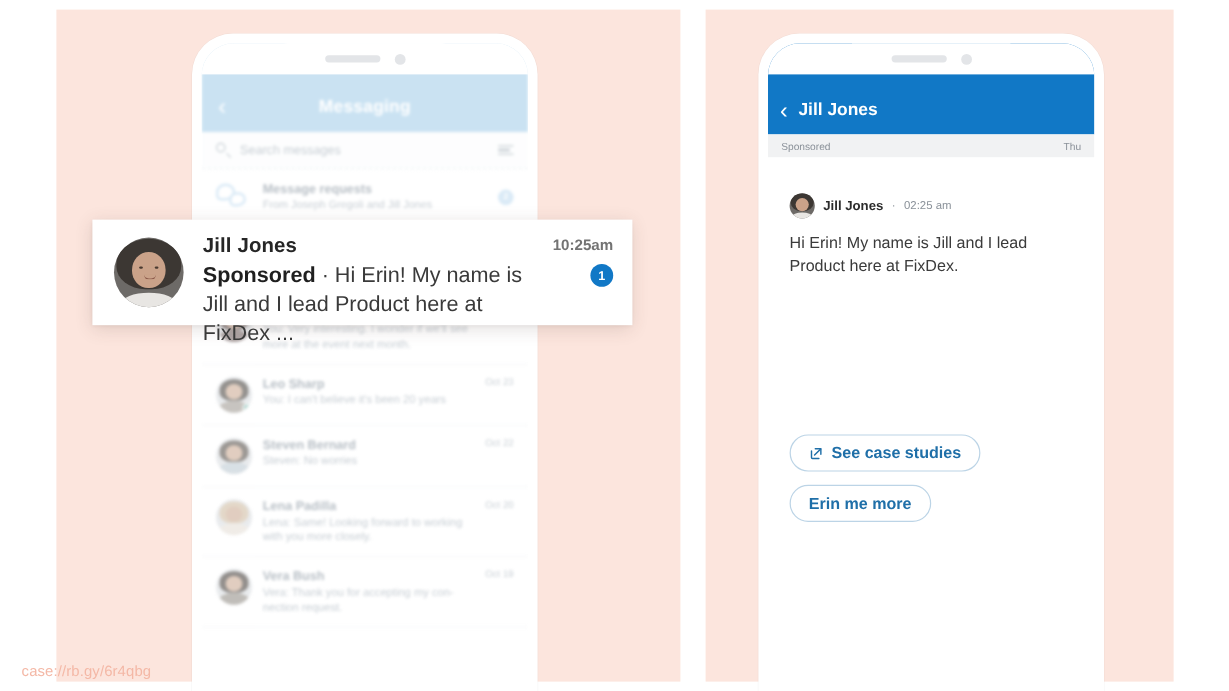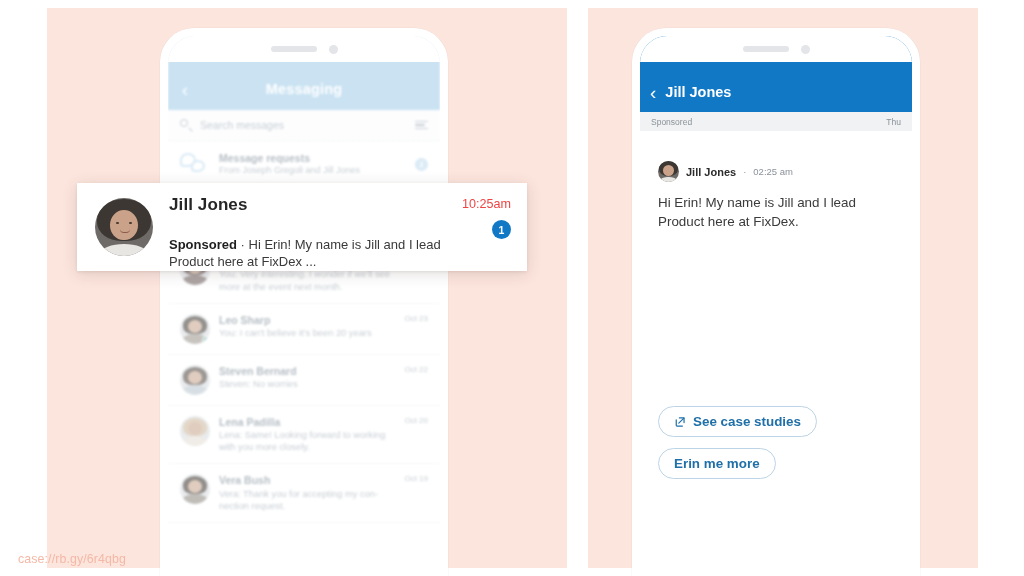--- a/index.html
+++ b/index.html
@@ -143,24 +143,24 @@
     overflow: hidden; position: relative; background: #6d6a67; margin-top: 3px;
   }
   .notif-av .nhair { position:absolute; left:2px; right:2px; top:1px; height:42px; border-radius:50% 50% 45% 45%; background:#3c3733; }
   .notif-av .nface { position:absolute; left:15px; right:15px; top:12px; height:30px; border-radius:50% 50% 48% 48%; background:#caa289; }
   .notif-av .neyeL, .notif-av .neyeR { position:absolute; width:3px; height:2px; border-radius:2px; background:#4a3a30; top:24px; }
   .notif-av .neyeL { left:21px; } .notif-av .neyeR { right:21px; }
   .notif-av .nsmile { position:absolute; left:25px; width:10px; height:4px; border-bottom:1.6px solid #8c5a4a; border-radius:0 0 9px 9px; top:31px; }
   .notif-av .nbody { position:absolute; left:6px; right:6px; bottom:-6px; height:18px; border-radius:50% 50% 0 0; background:#e8e6e3; }
   .notif-main { flex: 1 1 auto; min-width: 0; }
   .notif-name { font-size: 17px; font-weight: 700; color: #262626; letter-spacing: .1px; }
-  .notif-line { font-size: 13px; color: #3a3a3a; line-height: 1.32; margin-top: 21px; }
+  .notif-line { font-size: 18px; color: #3a3a3a; line-height: 1.32; margin-top: 3px; }
   .notif-line .sp { font-weight: 700; color: #1f1f1f; }
   .notif-right { flex: 0 0 auto; text-align: right; padding-top: 2px; }
-  .notif-time { font-size: 12.6px; color: #ef4444; font-weight: 400; }
+  .notif-time { font-size: 12.6px; color: #737373; font-weight: 700; }
   .notif-badge {
     margin: 9px 0 0 auto; width: 19px; height: 19px; border-radius: 50%;
     background: #1178c6; color: #fff; font-size: 10.5px; font-weight: 700;
     display: flex; align-items: center; justify-content: center;
   }
 
   
   .r-header {
     position: absolute; top: 0; left: 0; right: 0; height: 76px;
     background: #1178c6;
@@ -194,21 +194,21 @@
   .r-msg-av .nface { position:absolute; left:5px; right:5px; top:4px; height:11px; border-radius:50%; background:#caa289; }
   .r-msg-av .nbody { position:absolute; left:2px; right:2px; bottom:-2px; height:7px; border-radius:50% 50% 0 0; background:#e8e6e3; }
   .r-msg-name { font-size: 11px; font-weight: 700; color: #2b2b2b; }
   .r-msg-time { font-size: 9.5px; color: #8a9199; }
   .r-para {
     font-size: 13.4px; line-height: 1.42; color: #3b3b3b; margin-top: 11px;
   }
   .r-para.second { margin-top: 17px; }
   .r-para b { font-weight: 700; color: #1f1f1f; }
 
-  .cta-wrap { position: absolute; top: 326px; left: 18px; right: 18px; margin-top: 44px; }
+  .cta-wrap { position: absolute; top: 326px; left: 18px; right: 18px; }
   .cta {
     display: inline-flex; align-items: center; gap: 7px;
     border: 1.3px solid #bcd4e6; border-radius: 18px;
     padding: 7px 15px; background: #ffffff; color: #1f6fa8;
     font-size: 13.4px; font-weight: 700; margin-bottom: 11px;
   }
   .ext-icon { width: 12px; height: 12px; display:block; }
 
   
   .url {

